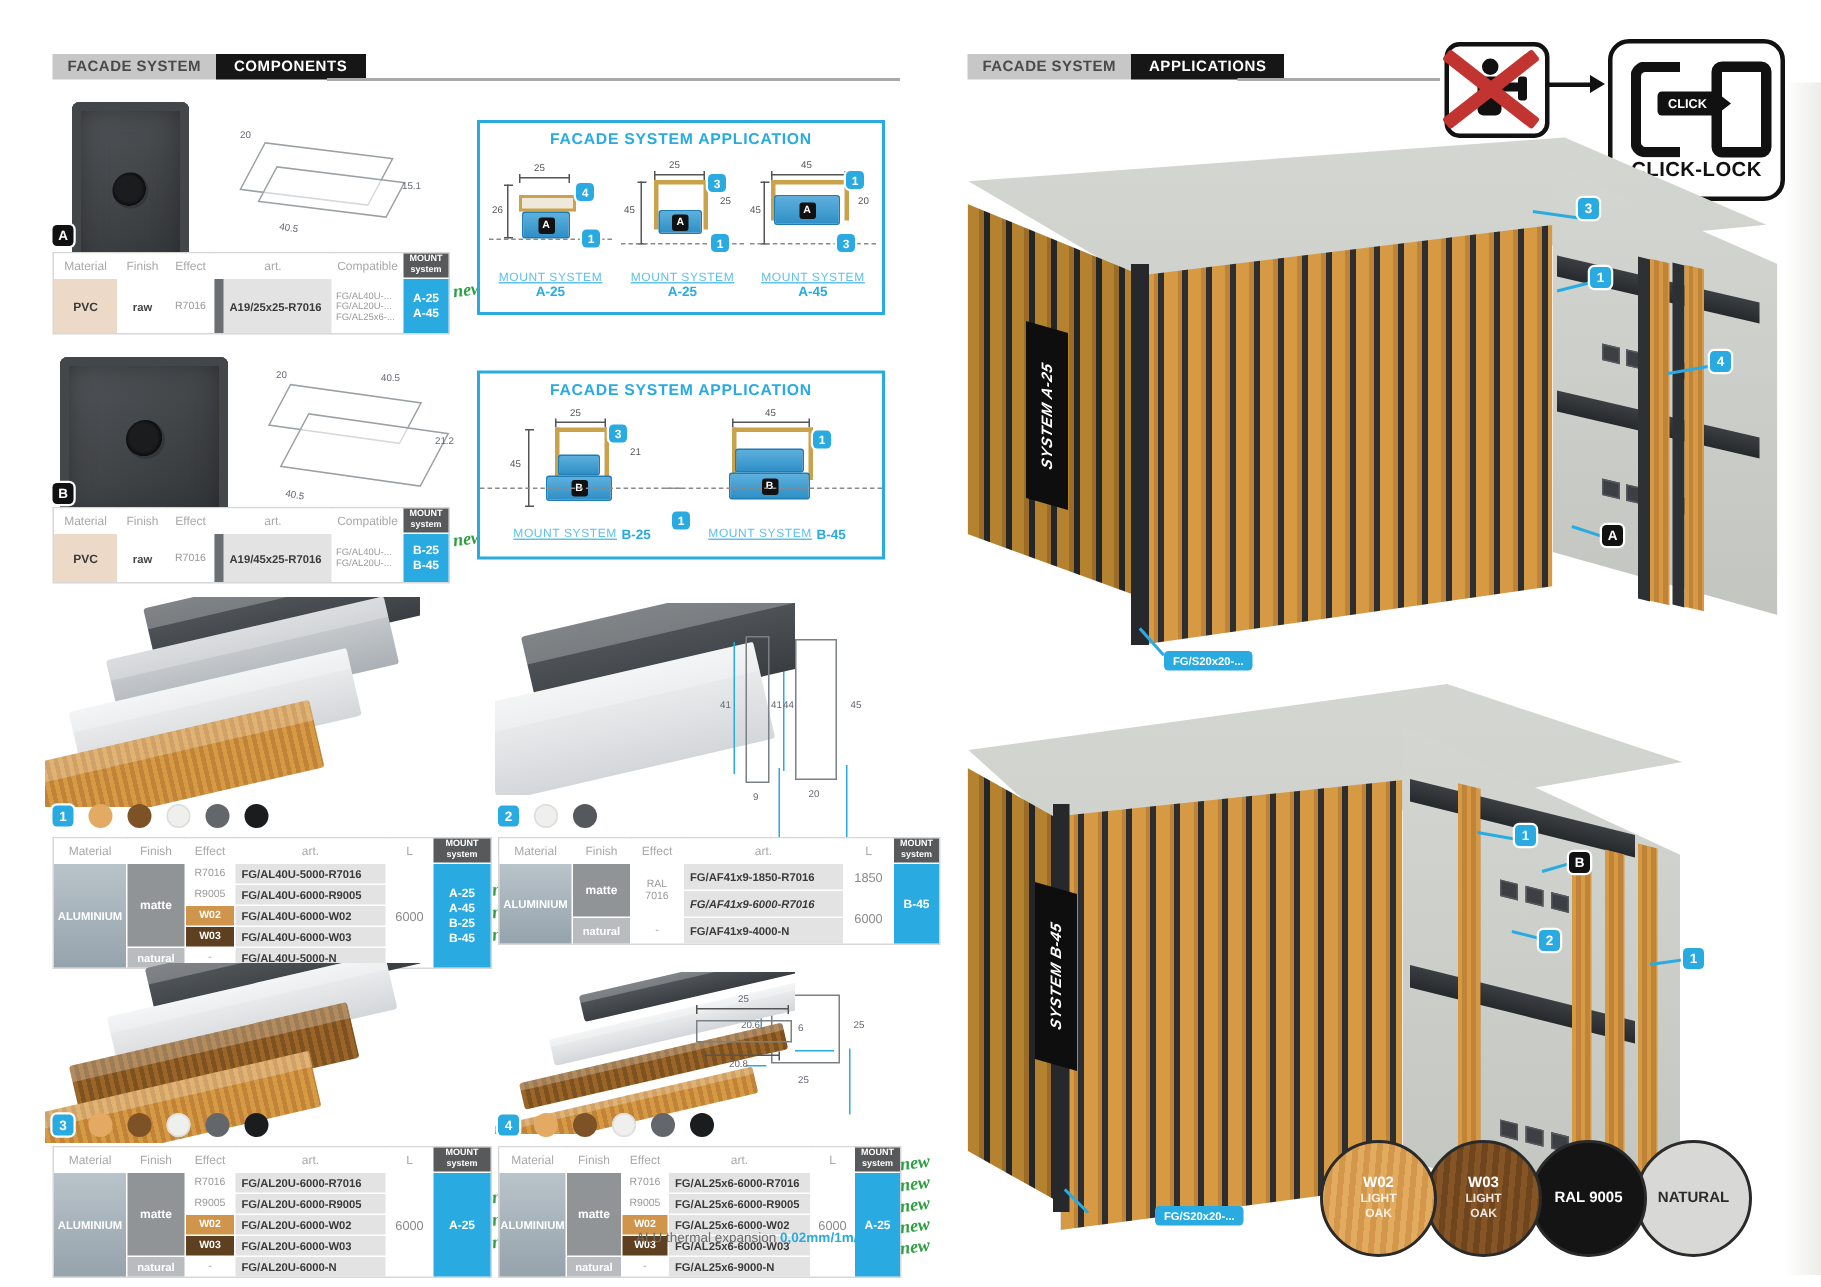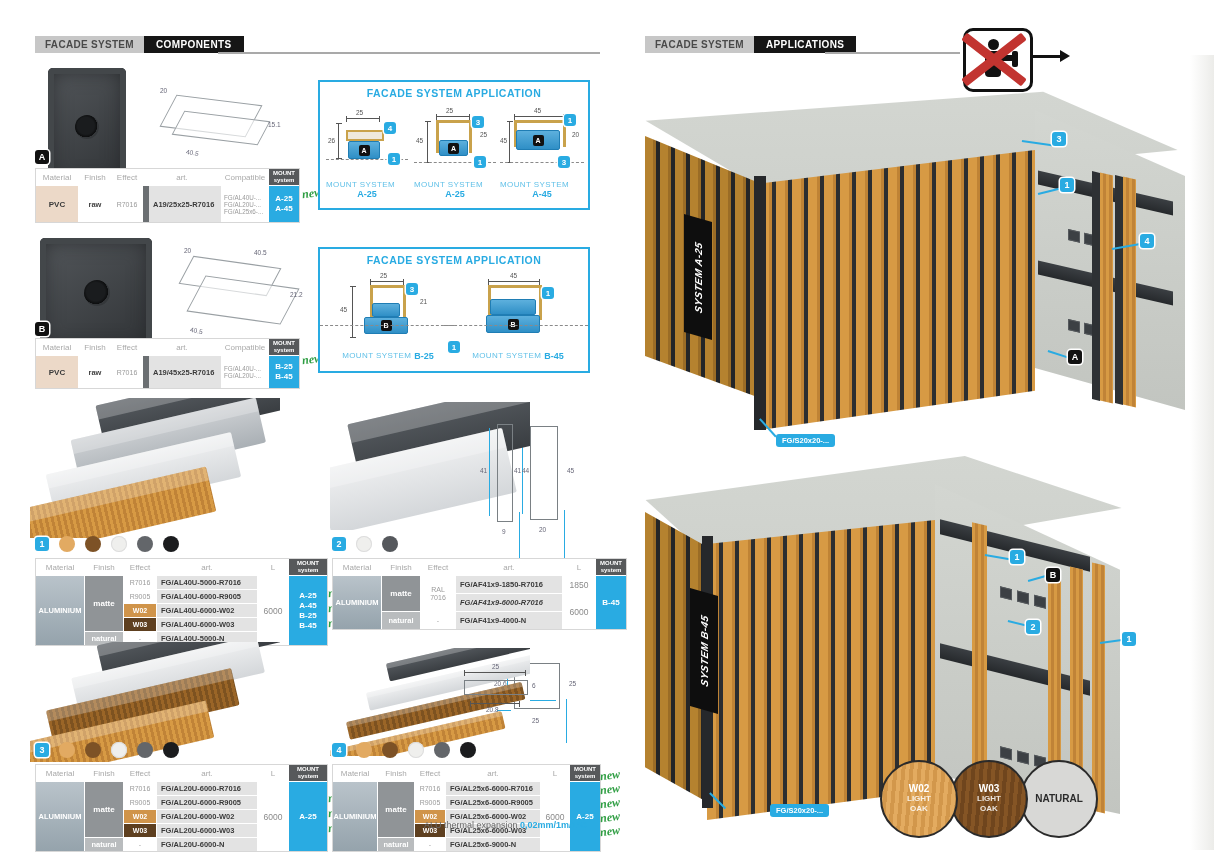--- a/index.html
+++ b/index.html
@@ -29,21 +29,21 @@
   .eff{color:#9a9a9a;font-size:7px;}
   .eff-w02{background:#d0944a;color:#fff;font-weight:bold;font-size:7px;}
   .eff-w03{background:#5e3f1f;color:#fff;font-weight:bold;font-size:7px;}
   .artc{background:#e3e3e3;color:#3a3a3a;font-weight:bold;font-size:7.5px;justify-content:flex-start;padding-left:4px;}
   .artbar{border-left:6px solid #6b6f72;}
   .compat{color:#9a9a9a;font-size:6.3px;line-height:7px;flex-direction:column;align-items:flex-start;padding-left:2px;}
   .lcol{color:#8a8a8a;font-size:8.5px;}
   
   .appbox{border:2px solid #29abe2;background:#fff;}
   .apptitle{color:#29abe2;font-weight:bold;font-size:10.5px;letter-spacing:.5px;text-align:center;}
-  .msys{color:#62c1e8;font-size:8px;letter-spacing:.4px;}
+  .msys{color:#62c1e8;font-size:8px;letter-spacing:.4px;text-align:center;text-decoration:underline;}
   .msysb{color:#29abe2;font-weight:bold;font-size:9px;text-align:center;}
   .uprof{border:3px solid #c9a24b;border-bottom:none;background:#fff;}
   .mountblk{background:linear-gradient(180deg,#5db0dd,#2f8fc6);border-radius:2px;border:1px solid #1f7db4;}
   .chip{width:11px;height:11px;background:#111;border-radius:2px;color:#fff;font-size:7px;font-weight:bold;display:flex;align-items:center;justify-content:center;}
   .dash{border-top:1.5px dashed #8a8a8a;}
   .dim{color:#555;font-size:6.5px;line-height:6.5px;}
   .dimb{color:#667;font-size:6.5px;line-height:6.5px;}
   .dline-h{height:1px;background:#555;position:relative;}
   .dline-h::before,.dline-h::after{content:"";position:absolute;top:-2.5px;width:1px;height:6px;background:#555;}
   .dline-h::before{left:0;}.dline-h::after{right:0;}
@@ -511,20 +511,27 @@
     <div class="abs" style="left:19px;top:20px;width:16px;height:26px;border-radius:4px;background:#111;"></div>
     <div class="abs" style="left:33px;top:24px;width:16px;height:6px;background:#111;"></div>
     <div class="abs" style="left:46px;top:20px;width:6px;height:16px;background:#111;border-radius:2px;"></div>
     <div class="xbar" style="left:-10px;top:24px;transform:rotate(38deg);"></div>
     <div class="xbar" style="left:-10px;top:24px;transform:rotate(-38deg);"></div>
   </div>
 
   <div class="abs" style="left:1032px;top:55px;width:30px;height:3px;background:#111;"></div>
   <div class="abs" style="left:1060px;top:50px;width:0;height:0;border-left:10px solid #111;border-top:6px solid transparent;border-bottom:6px solid transparent;"></div>
 
+  <div class="abs cl-box" style="left:1072px;top:26px;width:112px;height:102px;">
+    <div class="abs" style="left:12px;top:12px;width:26px;height:50px;border:7px solid #111;border-right:none;border-radius:10px 0 0 10px;"></div>
+    <div class="abs" style="left:66px;top:12px;width:26px;height:50px;border:7px solid #111;border-radius:7px;"></div>
+    <div class="abs fx" style="left:30px;top:32px;width:40px;height:16px;background:#111;border-radius:3px;color:#fff;font-size:8.5px;font-weight:bold;z-index:2;">CLICK</div>
+    <div class="abs" style="left:70px;top:33px;width:0;height:0;border-left:9px solid #111;border-top:7px solid transparent;border-bottom:7px solid transparent;z-index:2;"></div>
+    <div class="abs cl-cap" style="left:0;right:0;top:76px;">CLICK-LOCK</div>
+  </div>
 
   <div class="abs" style="left:1190px;top:55px;width:24px;height:795px;background:linear-gradient(90deg,#ffffff,#ecece9);"></div>
 
   <div class="abs" style="left:640px;top:88px;width:560px;height:364px;">
     <div class="abs concrete" style="left:0;top:0;width:560px;height:364px;clip-path:polygon(1% 9%,72% 1%,96% 17%,22% 28%);"></div>
     <div class="abs concrete" style="left:395px;top:22px;width:150px;height:300px;clip-path:polygon(0 0,100% 22%,100% 100%,0 86%);"></div>
     <div class="abs rail" style="left:398px;top:98px;width:135px;height:14px;transform:skewY(13deg);"></div>
     <div class="abs rail" style="left:398px;top:188px;width:135px;height:14px;transform:skewY(13deg);"></div>
     <div class="abs" style="left:428px;top:148px;display:flex;gap:4px;transform:skewY(13deg);">
       <div class="clipbit"></div>
@@ -609,19 +616,22 @@
       <div class="sw" style="margin-right: -8px; z-index: 5; background: repeating-linear-gradient(95deg, rgb(227, 171, 96) 0px, rgb(227, 171, 96) 4px, rgb(210, 151, 75) 4px, rgb(210, 151, 75) 8px); color: rgb(255, 255, 255);">
         <span class="code">W02</span>
         <span class="nm">LIGHT</span>
         <span class="nm">OAK</span>
       </div>
       <div class="sw" style="margin-right: -8px; z-index: 4; background: repeating-linear-gradient(95deg, rgb(133, 85, 37) 0px, rgb(133, 85, 37) 4px, rgb(111, 69, 29) 4px, rgb(111, 69, 29) 8px); color: rgb(255, 255, 255);">
         <span class="code">W03</span>
         <span class="nm">LIGHT</span>
         <span class="nm">OAK</span>
       </div>
+      <div class="sw" style="margin-right: -8px; z-index: 2; background: rgb(20, 20, 20); color: rgb(255, 255, 255);">
+        <span class="code">RAL 9005</span>
+      </div>
       <div class="sw" style="z-index: 1; background: rgb(216, 216, 214); color: rgb(43, 43, 43);">
         <span class="code">NATURAL</span>
       </div>
     </div>
   </div>
 
 </div>
 
 </body></html>

